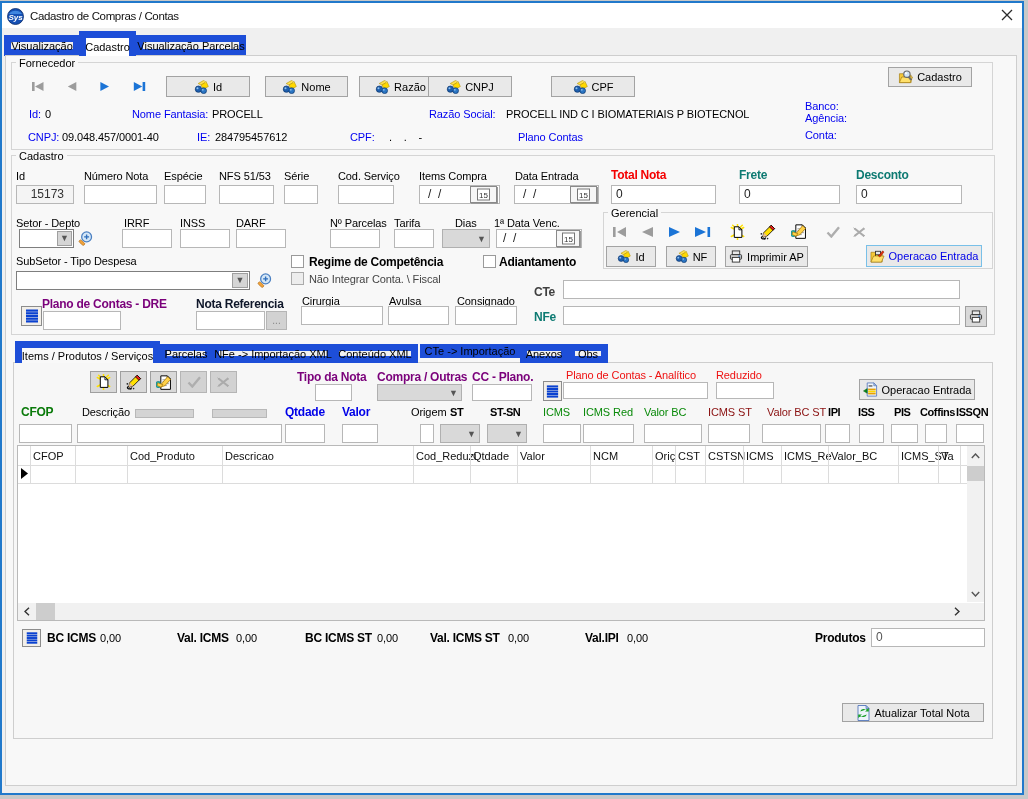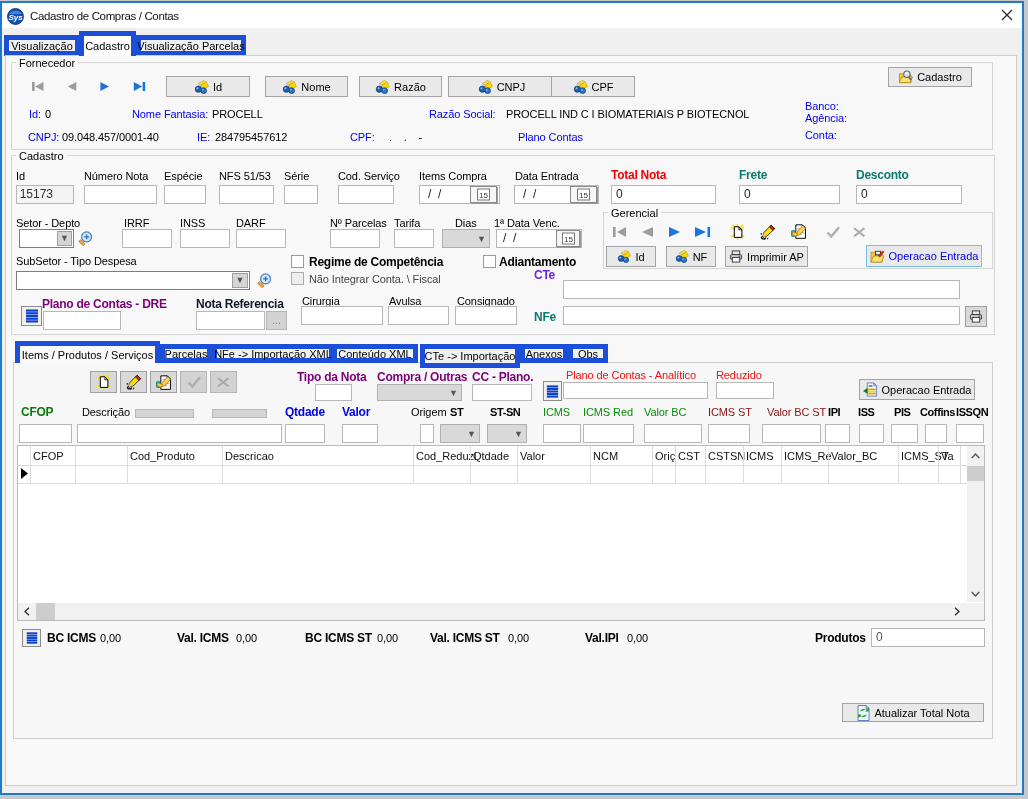--- a/index.html
+++ b/index.html
@@ -7,21 +7,21 @@
 .lbl{position:absolute;font-size:11px;letter-spacing:-0.1px;color:#000;white-space:nowrap;line-height:12px}
 .lbl.b{font-size:12px;letter-spacing:-0.25px}
 .b2{font-weight:bold;font-size:11px !important;letter-spacing:-0.4px !important}
 .b{font-weight:bold}
 .ed{position:absolute;background:#fff;border:1px solid #b7b7b7;box-sizing:border-box;font-size:12px}
 .edg{position:absolute;background:#d9d9d9;border:1px solid #b0b0b0;box-sizing:border-box}
 .btn{position:absolute;background:#e9e9e9;border:1px solid #a3a3a3;box-sizing:border-box;display:flex;align-items:center;justify-content:center;font-size:11px;color:#000;gap:4px;white-space:nowrap}
 .gb{position:absolute;border:1px solid #d5d5d5;box-sizing:border-box}
 .glb{position:absolute;font-size:11px;background:#f8f8f8;padding:0 3px;line-height:12px;white-space:nowrap}
 .cb{position:absolute;width:13px;height:13px;background:#fff;border:1px solid #9a9a9a;box-sizing:border-box}
-.tab{position:absolute;background:#f1f1f1;border:5px solid #1d4ed8;box-sizing:border-box;font-size:11px;display:flex;align-items:center;justify-content:center;white-space:nowrap}
+.tab{position:absolute;background:#f1f1f1;border:7px solid #1d4ed8;box-sizing:border-box;font-size:11px;display:flex;align-items:center;justify-content:center;white-space:nowrap}
 .tabon{background:#fff;border-bottom:none;z-index:5}
 .chev{position:absolute;font-size:9px;color:#555;line-height:9px}
 .gcell{position:absolute;font-size:11px;color:#111;white-space:nowrap;line-height:11px}
 .vline{position:absolute;background:#dcdcdc;width:1px}
 .hline{position:absolute;background:#dcdcdc;height:1px}
 .sbtn{position:absolute;background:#d9d9d9;border:1px solid #9f9f9f;box-sizing:border-box;display:flex;align-items:center;justify-content:center}
 .sbtnd{background:#d2d2d2;border:1px solid #b5b5b5}
 </style></head>
 <body>
 <svg width="0" height="0" style="position:absolute">
@@ -165,21 +165,21 @@
 
 <div class="btn" style="left:166px;top:76px;width:84px;height:21px"><svg width="15" height="14" viewBox="0 0 15 15">
       <use href="#binoc"></use>
     </svg>Id</div>
 <div class="btn" style="left:265px;top:76px;width:83px;height:21px"><svg width="15" height="14" viewBox="0 0 15 15">
       <use href="#binoc"></use>
     </svg>Nome</div>
 <div class="btn" style="left:359px;top:76px;width:83px;height:21px"><svg width="15" height="14" viewBox="0 0 15 15">
       <use href="#binoc"></use>
     </svg>Razão</div>
-<div class="btn" style="left:448px;top:76px;width:107px;height:21px"><svg width="15" height="14" viewBox="0 0 15 15">
+<div class="btn" style="left:428px;top:76px;width:84px;height:21px"><svg width="15" height="14" viewBox="0 0 15 15">
       <use href="#binoc"></use>
     </svg>CNPJ</div>
 <div class="btn" style="left:551px;top:76px;width:84px;height:21px"><svg width="15" height="14" viewBox="0 0 15 15">
       <use href="#binoc"></use>
     </svg>CPF</div>
 <div class="btn" style="left:888px;top:67px;width:84px;height:20px"><svg width="15" height="14" viewBox="0 0 15 15">
       <use href="#foldmag"></use>
     </svg>Cadastro</div>
 
 <div class="lbl" style="left:29px;top:108px;color:#0000f0">Id:</div>
@@ -208,21 +208,21 @@
 <div class="lbl" style="left:164px;top:170px">Espécie</div>
 <div class="lbl" style="left:219px;top:170px">NFS 51/53</div>
 <div class="lbl" style="left:284px;top:170px">Série</div>
 <div class="lbl" style="left:338px;top:170px">Cod. Serviço</div>
 <div class="lbl" style="left:419px;top:170px">Items Compra</div>
 <div class="lbl" style="left:515px;top:170px">Data Entrada</div>
 <div class="lbl b" style="left:611px;top:169px;color:#f40000">Total Nota</div>
 <div class="lbl b" style="left:739px;top:169px;color:#0d7a72">Frete</div>
 <div class="lbl b" style="left:856px;top:169px;color:#0d7a72">Desconto</div>
 
-<div class="ed" style="left:16px;top:185px;width:58px;height:19px;background:#f4f4f4;text-align:right;line-height:17px;padding-right:20px;color:#333">15173</div>
+<div class="ed" style="left:16px;top:185px;width:58px;height:19px;background:#f4f4f4;text-align:right;line-height:17px;padding-right:9px;color:#333">15173</div>
 <div class="ed" style="left:84px;top:185px;width:73px;height:19px"></div>
 <div class="ed" style="left:164px;top:185px;width:42px;height:19px"></div>
 <div class="ed" style="left:219px;top:185px;width:55px;height:19px"></div>
 <div class="ed" style="left:284px;top:185px;width:34px;height:19px"></div>
 <div class="ed" style="left:338px;top:185px;width:56px;height:19px"></div>
 <div class="ed" style="left:419px;top:185px;width:81px;height:19px;line-height:17px;padding-left:8px;color:#222">/&nbsp;&nbsp;/</div>
 <div class="sbtn" style="left:470px;top:186px;width:27px;height:17px;background:#f6f6f6;border-color:#8a8a8a;box-shadow:1px 1px 0 #9a9a9a">
     <svg width="13" height="13" viewBox="0 0 13 12">
       <use href="#cal15"></use>
     </svg>
@@ -335,36 +335,36 @@
 <div class="ed" style="left:43px;top:311px;width:78px;height:19px"></div>
 <div class="lbl b" style="left:196px;top:298px;color:#0f172a">Nota Referencia</div>
 <div class="ed" style="left:196px;top:311px;width:69px;height:19px"></div>
 <div class="sbtn sbtnd" style="left:266px;top:311px;width:21px;height:19px;color:#888;font-size:10px">...</div>
 <div class="lbl" style="left:302px;top:295px;border-bottom:1px solid #222;padding-bottom:1px">Cirurgia</div>
 <div class="ed" style="left:301px;top:306px;width:82px;height:19px"></div>
 <div class="lbl" style="left:389px;top:295px;border-bottom:1px solid #222;padding-bottom:1px">Avulsa</div>
 <div class="ed" style="left:388px;top:306px;width:61px;height:19px"></div>
 <div class="lbl" style="left:457px;top:295px;border-bottom:1px solid #222;padding-bottom:1px">Consignado</div>
 <div class="ed" style="left:455px;top:306px;width:62px;height:19px"></div>
-<div class="lbl b" style="left:534px;top:269px;color:#6d28d9">CTe</div>
+<div class="lbl b" style="left:534px;top:286px;color:#404040">CTe</div>
 <div class="ed" style="left:563px;top:280px;width:397px;height:19px"></div>
 <div class="lbl b" style="left:534px;top:311px;color:#0d7a72">NFe</div>
 <div class="ed" style="left:563px;top:306px;width:397px;height:19px"></div>
 <div class="sbtn" style="left:965px;top:306px;width:22px;height:21px">
     <svg width="14" height="13" viewBox="0 0 14 14">
       <use href="#printer"></use>
     </svg>
   </div>
 
 <div class="ab" style="left:13px;top:362px;width:980px;height:377px;background:#f7f7f7;border:1px solid #cecece;box-sizing:border-box"></div>
 <div class="tab tabon" style="left:15px;top:341px;width:145px;height:22px;background:#f9f9f9">Items / Produtos / Serviços</div>
 <div class="tab" style="left:160px;top:344px;width:52px;height:19px">Parcelas</div>
 <div class="tab" style="left:212px;top:344px;width:122px;height:19px">NFe -&gt; Importação XML</div>
 <div class="tab" style="left:332px;top:344px;width:86px;height:19px">Conteúdo XML</div>
-<div class="tab" style="left:420px;top:344px;width:100px;height:24px">CTe -&gt; Importação</div>
+<div class="tab" style="left:420px;top:344px;width:100px;height:14px">CTe -&gt; Importação</div>
 <div class="tab" style="left:520px;top:344px;width:48px;height:19px">Anexos</div>
 <div class="tab" style="left:568px;top:344px;width:40px;height:19px">Obs</div>
 
 <div class="sbtn" style="left:90px;top:371px;width:27px;height:22px">
     <svg width="15" height="16" viewBox="0 0 14 16">
       <use href="#pgnew"></use>
     </svg>
   </div>
 <div class="sbtn" style="left:120px;top:371px;width:27px;height:22px">
     <svg width="16" height="16" viewBox="0 0 16 16">

